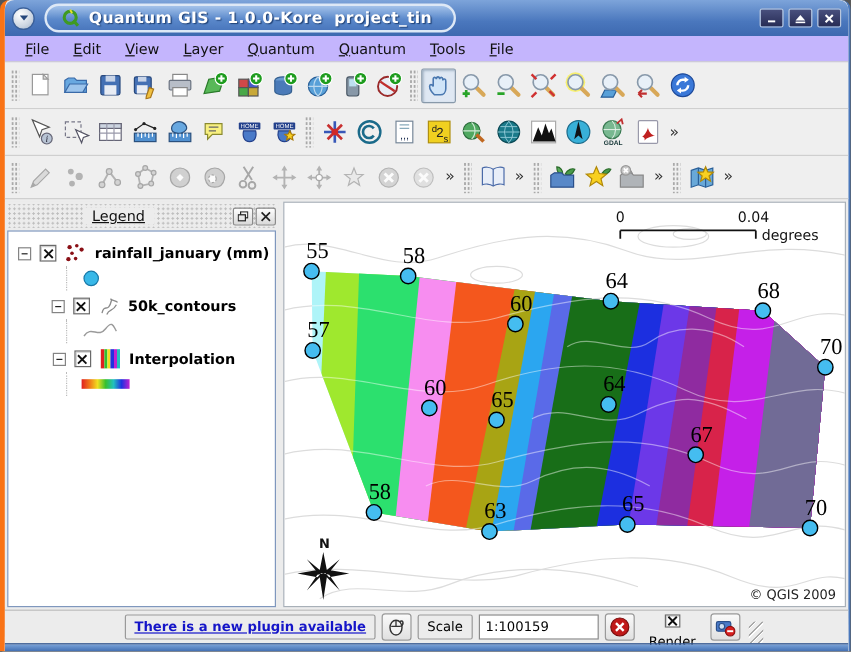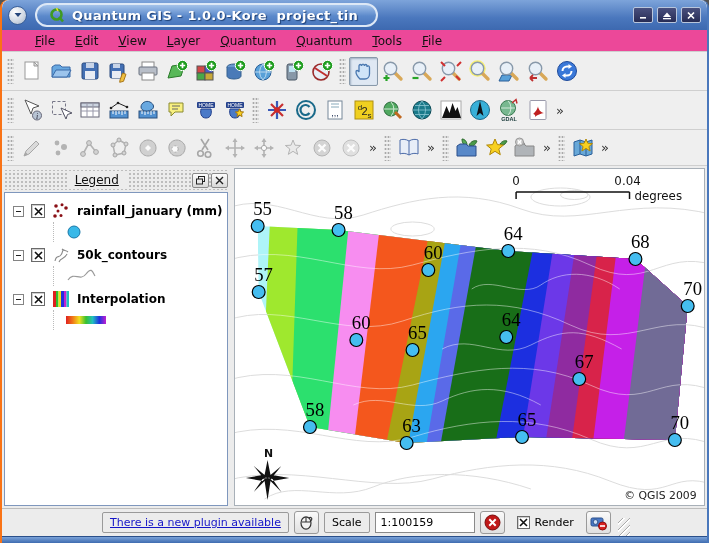--- a/index.html
+++ b/index.html
@@ -1,37 +1,37 @@
 <!DOCTYPE html>
 <html><head>
 <meta charset="utf-8">
 <style>
   * { margin:0; padding:0; box-sizing:border-box; }
   html,body { background:#555; font-family:"DejaVu Sans","Liberation Sans",sans-serif; }
   .window{ width:709px; height:543px; background:#ececec; position:relative;
-    border-left:2px solid #f97316; border-right:2px solid #4a78bc;
+    border-left:4px solid #f97316; border-right:2px solid #4a78bc;
     display:flex; flex-direction:column; overflow:hidden; border-radius:8px 8px 0 0;}
   
   .titlebar{ height:30px; flex:0 0 30px; background:linear-gradient(#7da4da,#4a77bd 60%,#3d69b0);
     display:flex; align-items:center; padding:0 6px; gap:8px; border-radius:8px 8px 0 0;}
   .sysmenu-btn{ width:19px; height:19px; border-radius:50%; background:radial-gradient(circle at 35% 30%,#ffffff,#cdd6e2 60%,#9fb0c6);
     border:1px solid #3a5f98; display:flex; align-items:center; justify-content:center; }
   .sysmenu-btn svg{ width:10px; height:10px; }
   .title-pill{ height:24px; border-radius:13px; background:linear-gradient(#a3c2ea,#5b89cb 55%,#4a77bd);
     border:2px solid #dde8f6; display:flex; align-items:center; gap:7px; padding:0 18px 0 12px; }
   .title-text{ color:#fff; font-weight:bold; font-size:13px; letter-spacing:.3px;
     text-shadow:1px 1px 1px #1d3f74; white-space:pre; }
   .qgis-logo{ width:16px; height:16px; }
   .win-btns{ margin-left:auto; display:flex; gap:4px; }
   .win-btn{ width:20px; height:16px; background:linear-gradient(#49507e,#272c55); border:1px solid #b9c6dc;
     border-radius:2px; display:flex; align-items:center; justify-content:center; }
   .win-btn svg{ width:10px; height:9px; }
   
-  .menubar{ height:22px; flex:0 0 22px; background:#ec4899; border-bottom:1px solid #cfcfcf;
-    display:flex; align-items:center; padding:0 24px; gap:2px; }
+  .menubar{ height:22px; flex:0 0 22px; background:#c4b5fd; border-bottom:1px solid #cfcfcf;
+    display:flex; align-items:center; padding:0 8px; gap:2px; }
   .menu-item{ font-size:12px; color:#111; padding:2px 9px; display:inline-block; }
   .menu-item::first-letter{ text-decoration:underline; }
   
   .toolbar{ background:#efefef; border-bottom:1px solid #cfcfcf; display:flex; align-items:center; padding:0 2px; }
   .tb1{ height:39px; flex:0 0 39px; } .tb2{ height:39px; flex:0 0 39px; } .tb3{ height:36px; flex:0 0 36px; }
   .tb-group{ display:flex; align-items:center; height:100%; }
   .tb-handle{ width:7px; height:26px; margin:0 3px;
     background-image:radial-gradient(#a9a9a9 1px, transparent 1.1px); background-size:3px 4px; }
   .tb-btn{ width:29px; height:29px; border:1px solid transparent; display:flex; align-items:center; justify-content:center; background:transparent; }
   .tb-btn.pressed{ background:#dfe8f3; border:1px solid #8899aa; box-shadow:inset 1px 1px 2px #9fb0c2; border-radius:2px; }
@@ -41,44 +41,44 @@
   
   .main{ flex:1 1 auto; display:flex; padding:2px 2px 2px 0; min-height:0; }
   .legend-panel{ flex:0 0 224px; display:flex; flex-direction:column; background:#ececec; padding:0 2px; }
   .legend-header{ height:20px; flex:0 0 20px; display:flex; align-items:center; margin:2px 0;
     background-image:radial-gradient(#bdbdbd 1px, transparent 1.1px); background-size:4px 4px; background-position:0 6px; }
   .legend-title{ margin:0 auto; background:#ececec; padding:0 8px; font-size:12px; color:#111;text-decoration:underline; }
   .legend-hbtn{ width:17px; height:15px; background:#e6e6e6; border:1px solid #8a8a8a; border-radius:2px;
     display:flex; align-items:center; justify-content:center; margin-left:2px; background:linear-gradient(#fdfdfd,#d9d9d9); }
   .legend-hbtn svg{ width:9px; height:9px; }
   .legend-tree{ flex:1; background:#fff; border:1px solid #7f97bd; padding:6px 4px; overflow:hidden; }
-  .tree-row{ display:flex; align-items:center; gap:7px; margin:3px 0 2px 4px; }
+  .tree-row{ display:flex; align-items:center; gap:7px; margin:3px 0 2px 4px;justify-content:center; }
   .expander{ width:11px; height:11px; border:1px solid #848484; background:#fff; position:relative; flex:0 0 11px; }
   .expander::after{ content:""; position:absolute; left:2px; right:2px; top:4px; height:1px; background:#222; }
   .checkbox{ width:14px; height:14px; border:1px solid #6a6a6a; background:#fff; box-shadow:inset 1px 1px 0 #cfcfcf; display:flex; align-items:center; justify-content:center; }
   .checkbox svg{ width:9px; height:9px; }
   .layer-icon{ width:18px; height:18px; flex:0 0 18px; }
   .layer-label{ font-weight:bold; font-size:12px; color:#000; white-space:nowrap; }
   .tree-child{ margin:0 0 4px 44px; display:flex; align-items:center; border-left:1px dotted #bbb; padding-left:12px; height:20px; }
   .ramp-bar{ width:40px; height:8px; background:linear-gradient(90deg,#e02020,#f07818,#f0e020,#38c030,#20c0c0,#2030e0,#c020d0); }
   .map-wrap{ flex:1 1 auto; margin-left:4px; border:1px solid #a8b0b8; background:#fff; position:relative; min-width:0; }
   .map-wrap svg{ position:absolute; inset:0; width:100%; height:100%; }
   .map-label{ font-family:"Liberation Serif","DejaVu Serif",serif; font-size:19px; fill:#000; }
   .sb-text{ font-size:12px; fill:#111; }
   .copyright{ font-size:11px; fill:#222; }
   
   .statusbar{ height:28px; flex:0 0 28px; background:#ececec; border-top:1px solid #bdbdbd;
     display:flex; align-items:center; gap:5px; padding:0 4px 0 100px; font-size:11px; }
   .sb-box{ height:21px; display:flex; align-items:center; padding:0 7px; border:1px solid #9a9a9a; border-radius:2px; background:#ececec; }
-  .plugin-link{ color:#1515c8; text-decoration:underline; white-space:nowrap; }
+  .plugin-link{ color:#1515c8; text-decoration:underline; white-space:nowrap;font-weight:bold; }
   .sb-btn{ width:25px; height:23px; display:flex; align-items:center; justify-content:center; border:1px solid #9a9a9a; border-radius:3px; background:linear-gradient(#fafafa,#e0e0e0); }
   .sb-btn svg{ width:17px; height:17px; }
   .coords{ min-width:112px; justify-content:center; }
   .scale-input{ width:100px; height:21px; border:1px solid #8a8a8a; background:#fff; font-size:11px; padding:0 5px; font-family:inherit; }
-  .render-box{ gap:5px; }
+  .render-box{ gap:5px;flex-direction:column; }
   .render-box .checkbox{ width:13px; height:13px; }
   .resize-grip{ width:12px; height:18px; margin-left:2px; align-self:flex-end;
     background:repeating-linear-gradient(135deg, transparent 0 3px, #aaa 3px 4px, #fff 4px 5px); }
   .bottom-frame{ height:7px; flex:0 0 7px; background:linear-gradient(#7aa2d8,#3f6cb0); border-top:1px solid #2a4f8a; }
 </style>
 </head>
 <body>
 
 <div class="window">
 

